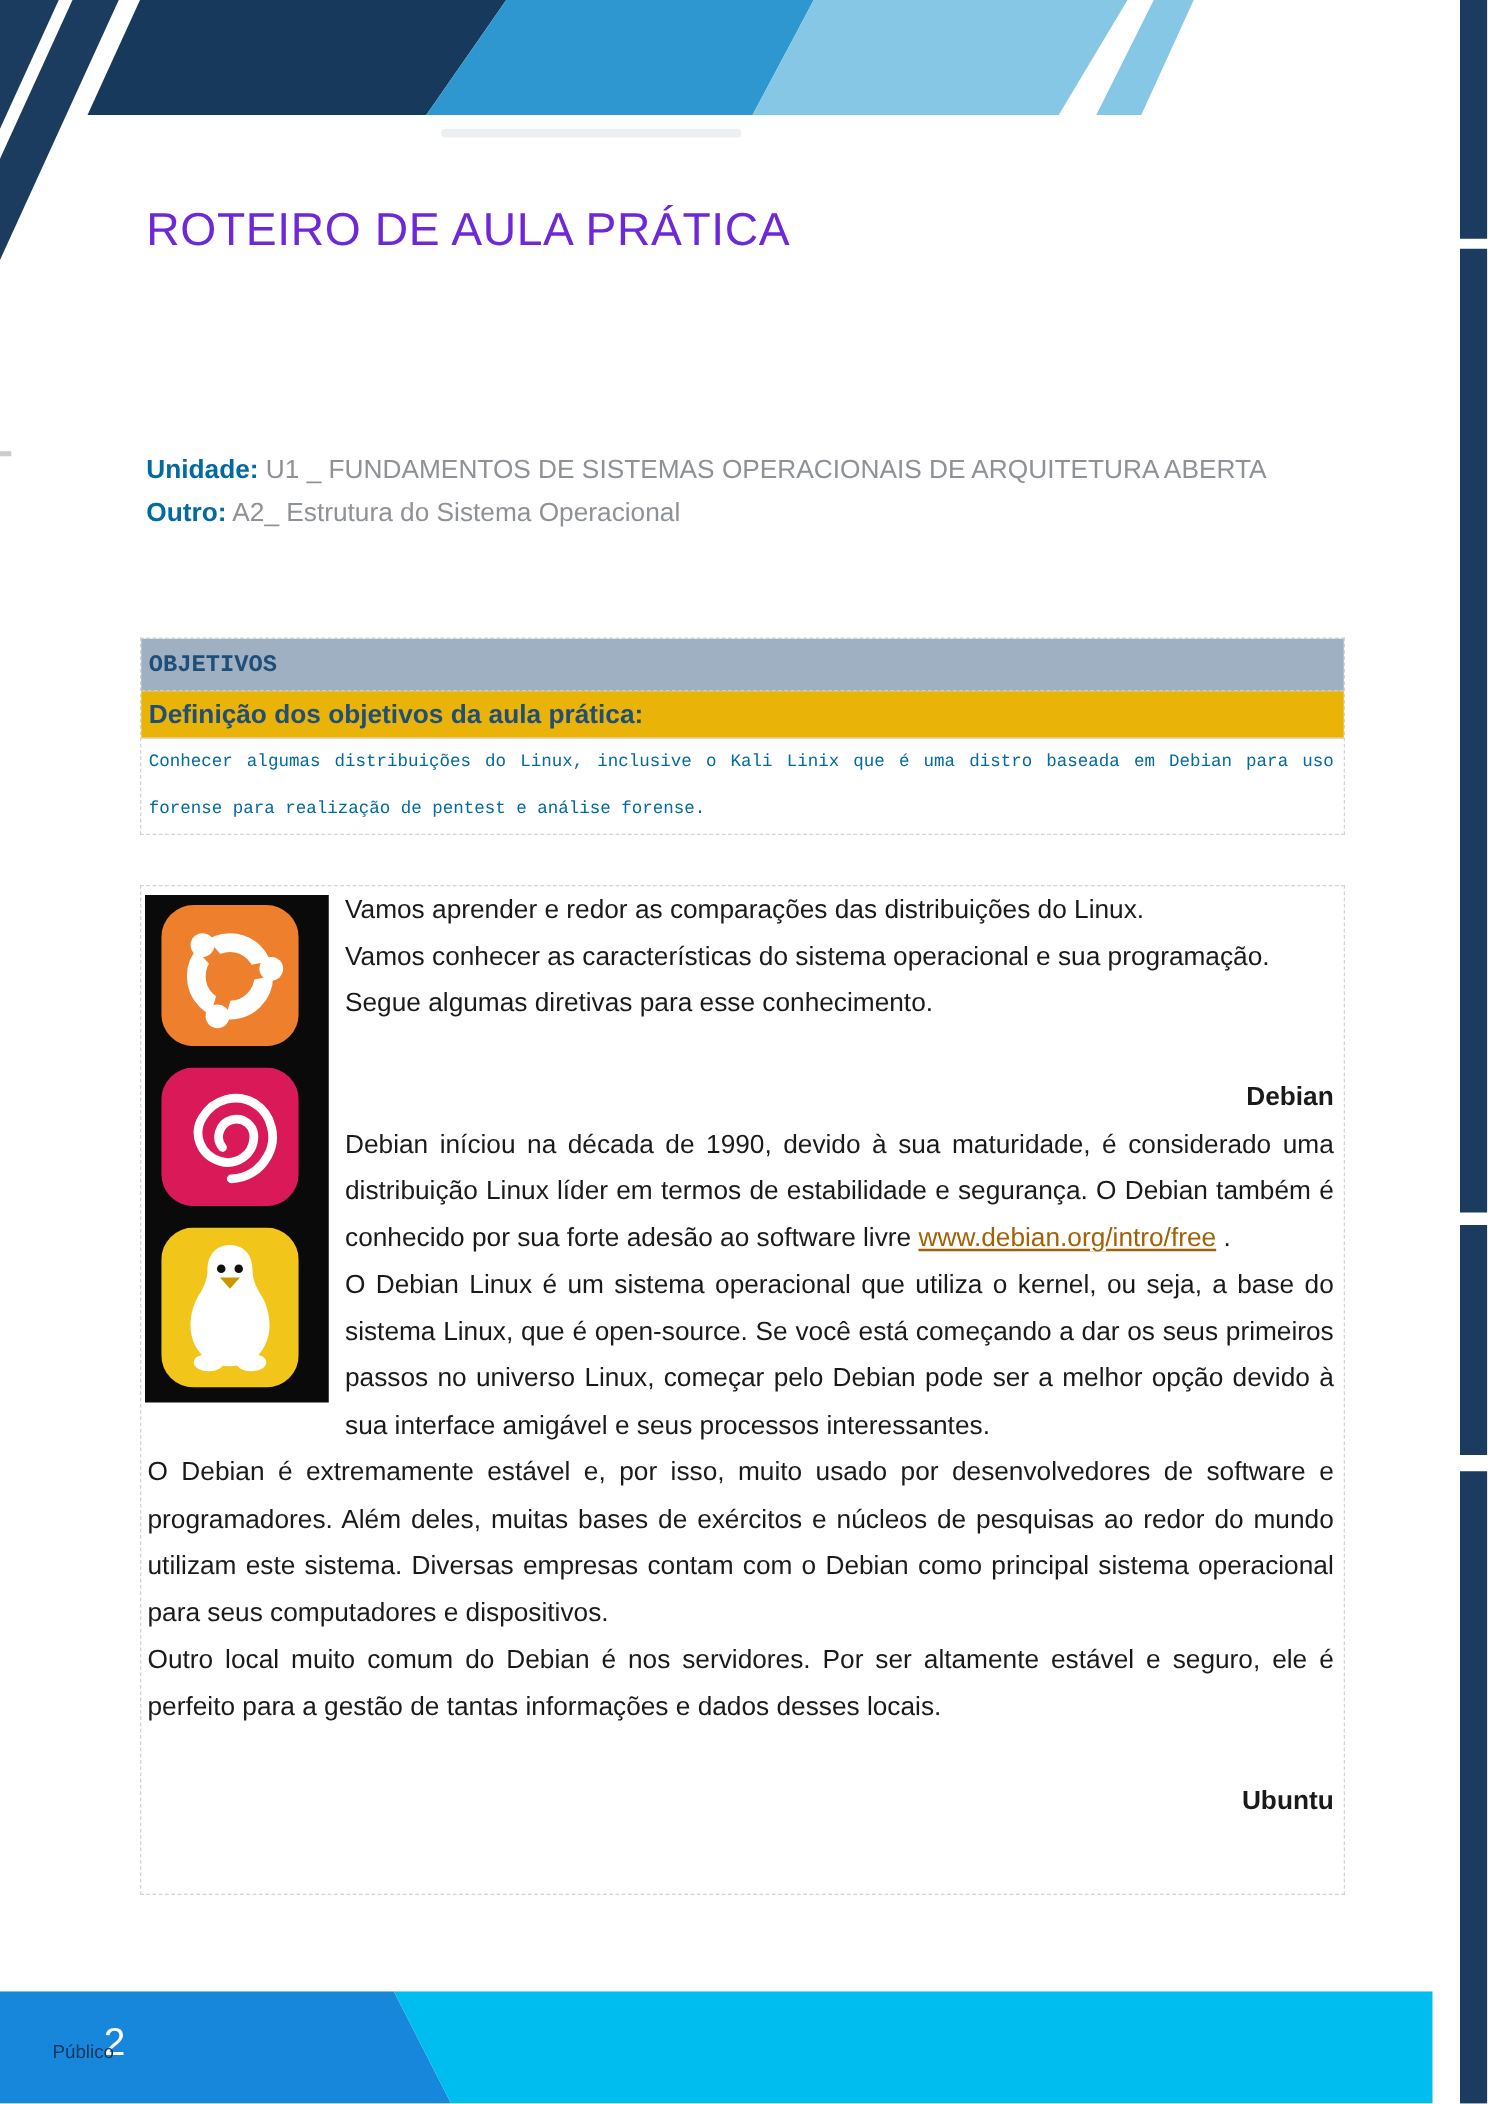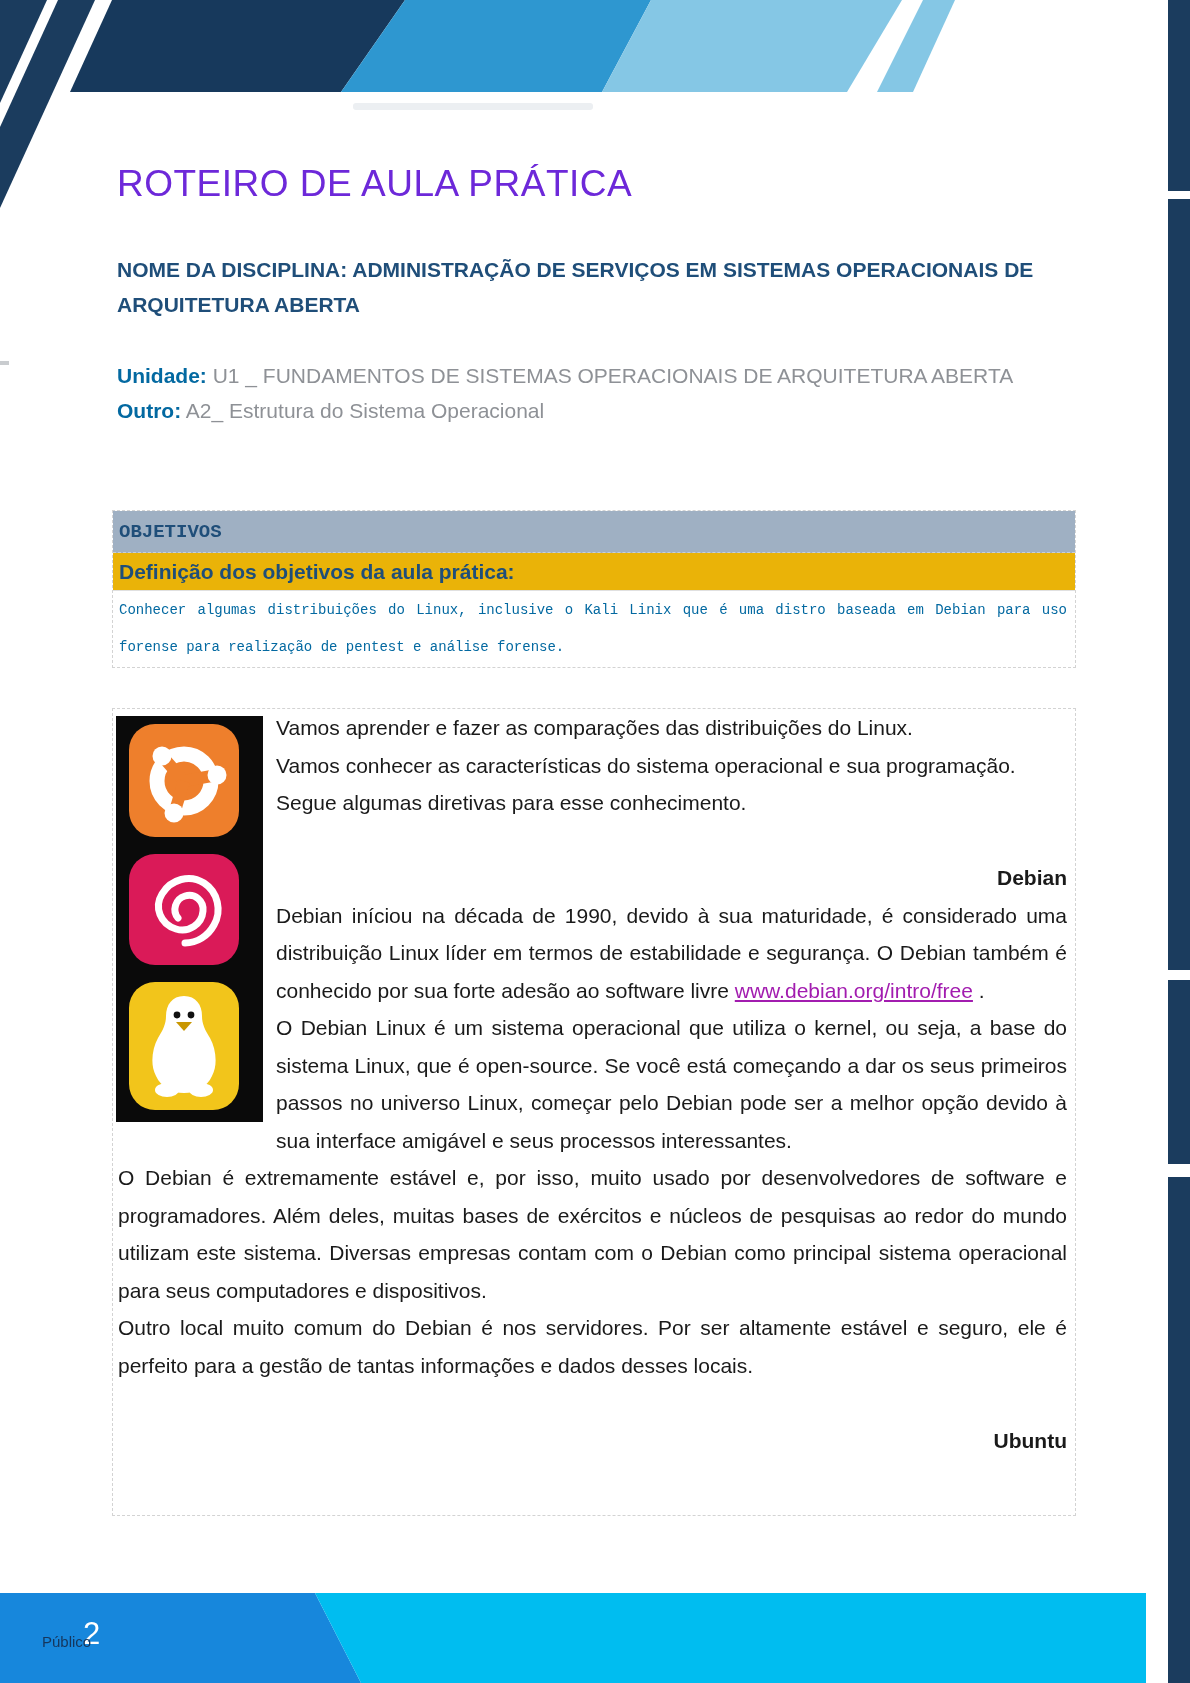--- a/index.html
+++ b/index.html
@@ -32,21 +32,21 @@
   .sec-body{padding:1px 8px 0 6px;font-size:14px;color:#0369a1;line-height:37px;text-align:justify;font-family:Liberation Mono, monospace;}
 
   .sol-content{position:relative;height:765px;padding:0 8px 0 5px;box-sizing:border-box;overflow:hidden;}
   .distro-strip{float:left;width:147px;height:406px;margin:7px 13px 0 -2px;background:#0A0A0A;position:relative;}
   .distro-icon{position:absolute;left:13px;width:110px;}
 
   .body-text{font-size:21px;line-height:37.5px;color:#1A1A1A;text-align:justify;}
   .body-text p{margin:0;}
   .body-text .heading{font-weight:bold;text-align:right;}
   .sp-above{margin-top:37.5px !important;}
-  .deblink{text-decoration:underline;color:#a21caf;}
+  .deblink{text-decoration:underline;color:#a16207;}
 
   
   .footer-band{position:absolute;left:0;top:1593px;width:1190px;height:90px;}
   .footer-label{position:absolute;left:42px;top:1633px;font-size:15px;color:#16365C;z-index:3;}
   .page-number{position:absolute;left:83px;top:1616px;font-size:31px;color:#ffffff;z-index:2;}
 </style>
 </head>
 <body>
 
 <div class="page">
@@ -61,21 +61,20 @@
   </svg>
   <div class="smudge"></div>
   <div class="edge-dash"></div>
 
   <div class="right-bar" style="top:0;height:191px;"></div>
   <div class="right-bar" style="top:199px;height:771px;"></div>
   <div class="right-bar" style="top:980px;height:184px;"></div>
   <div class="right-bar" style="top:1177px;height:506px;"></div>
 
   <div class="doc-title">ROTEIRO DE AULA PRÁTICA</div>
-  <div class="discipline">NOME DA DISCIPLINA: ADMINISTRAÇÃO DE SERVIÇOS EM SISTEMAS OPERACIONAIS DE ARQUITETURA ABERTA</div>
   <div class="meta-line meta-unidade"><b>Unidade:</b><span> U1 _ FUNDAMENTOS DE SISTEMAS OPERACIONAIS DE ARQUITETURA ABERTA</span></div>
   <div class="meta-line meta-aula"><b>Outro:</b><span> A2_ Estrutura do Sistema Operacional</span></div>
 
   <div class="section sec-objetivos">
     <div class="sec-bar">
       <span>OBJETIVOS</span>
     </div>
     <div class="sec-subrow">
       <span>Definição dos objetivos da aula prática:</span>
     </div>
@@ -110,21 +109,21 @@
           <path d="M55 14 c-12 0 -18 9 -18 20 c0 8 -3 14 -8 22 c-6 11 -8 27 -2 38 c5 11 16 17 28 17 c12 0 23 -6 28 -17 c6 -11 4 -27 -2 -38 c-5 -8 -8 -14 -8 -22 c0 -11 -6 -20 -18 -20 z" fill="#ffffff"></path>
           <ellipse cx="38" cy="108" rx="12" ry="7" fill="#ffffff"></ellipse>
           <ellipse cx="72" cy="108" rx="12" ry="7" fill="#ffffff"></ellipse>
           <circle cx="48" cy="33" r="3.4" fill="#111111"></circle>
           <circle cx="62" cy="33" r="3.4" fill="#111111"></circle>
           <path d="M47 40 L63 40 L55 49 Z" fill="#C99700"></path>
         </svg>
       </div>
 
       <div class="body-text">
-        <p>Vamos aprender e fazer as comparações das distribuições do Linux.</p>
+        <p>Vamos aprender e redor as comparações das distribuições do Linux.</p>
         <p>Vamos conhecer as características do sistema operacional e sua programação.</p>
         <p>Segue algumas diretivas para esse conhecimento.</p>
         <p class="heading sp-above">Debian</p>
         <p><span>Debian iníciou na década de 1990, devido à sua maturidade, é considerado uma distribuição Linux líder em termos de estabilidade e segurança. O Debian também é conhecido por sua forte adesão ao software livre </span><a class="deblink" href="#">www.debian.org/intro/free</a><span> .</span></p>
         <p>O Debian Linux é um sistema operacional que utiliza o kernel, ou seja, a base do sistema Linux, que é open-source.  Se você está começando a dar os seus primeiros passos no universo Linux, começar pelo Debian pode ser a melhor opção devido à sua interface amigável e seus processos interessantes.</p>
         <p>O Debian é extremamente estável e, por isso, muito usado por desenvolvedores de software e programadores. Além deles, muitas bases de exércitos e núcleos de pesquisas ao redor do mundo utilizam este sistema.  Diversas empresas contam com o Debian como principal sistema operacional para seus computadores e dispositivos.</p>
         <p>Outro local muito comum do Debian é nos servidores. Por ser altamente estável e seguro, ele é perfeito para a gestão de tantas informações e dados desses locais.</p>
         <p class="heading sp-above">Ubuntu</p>
       </div>
     </div>

